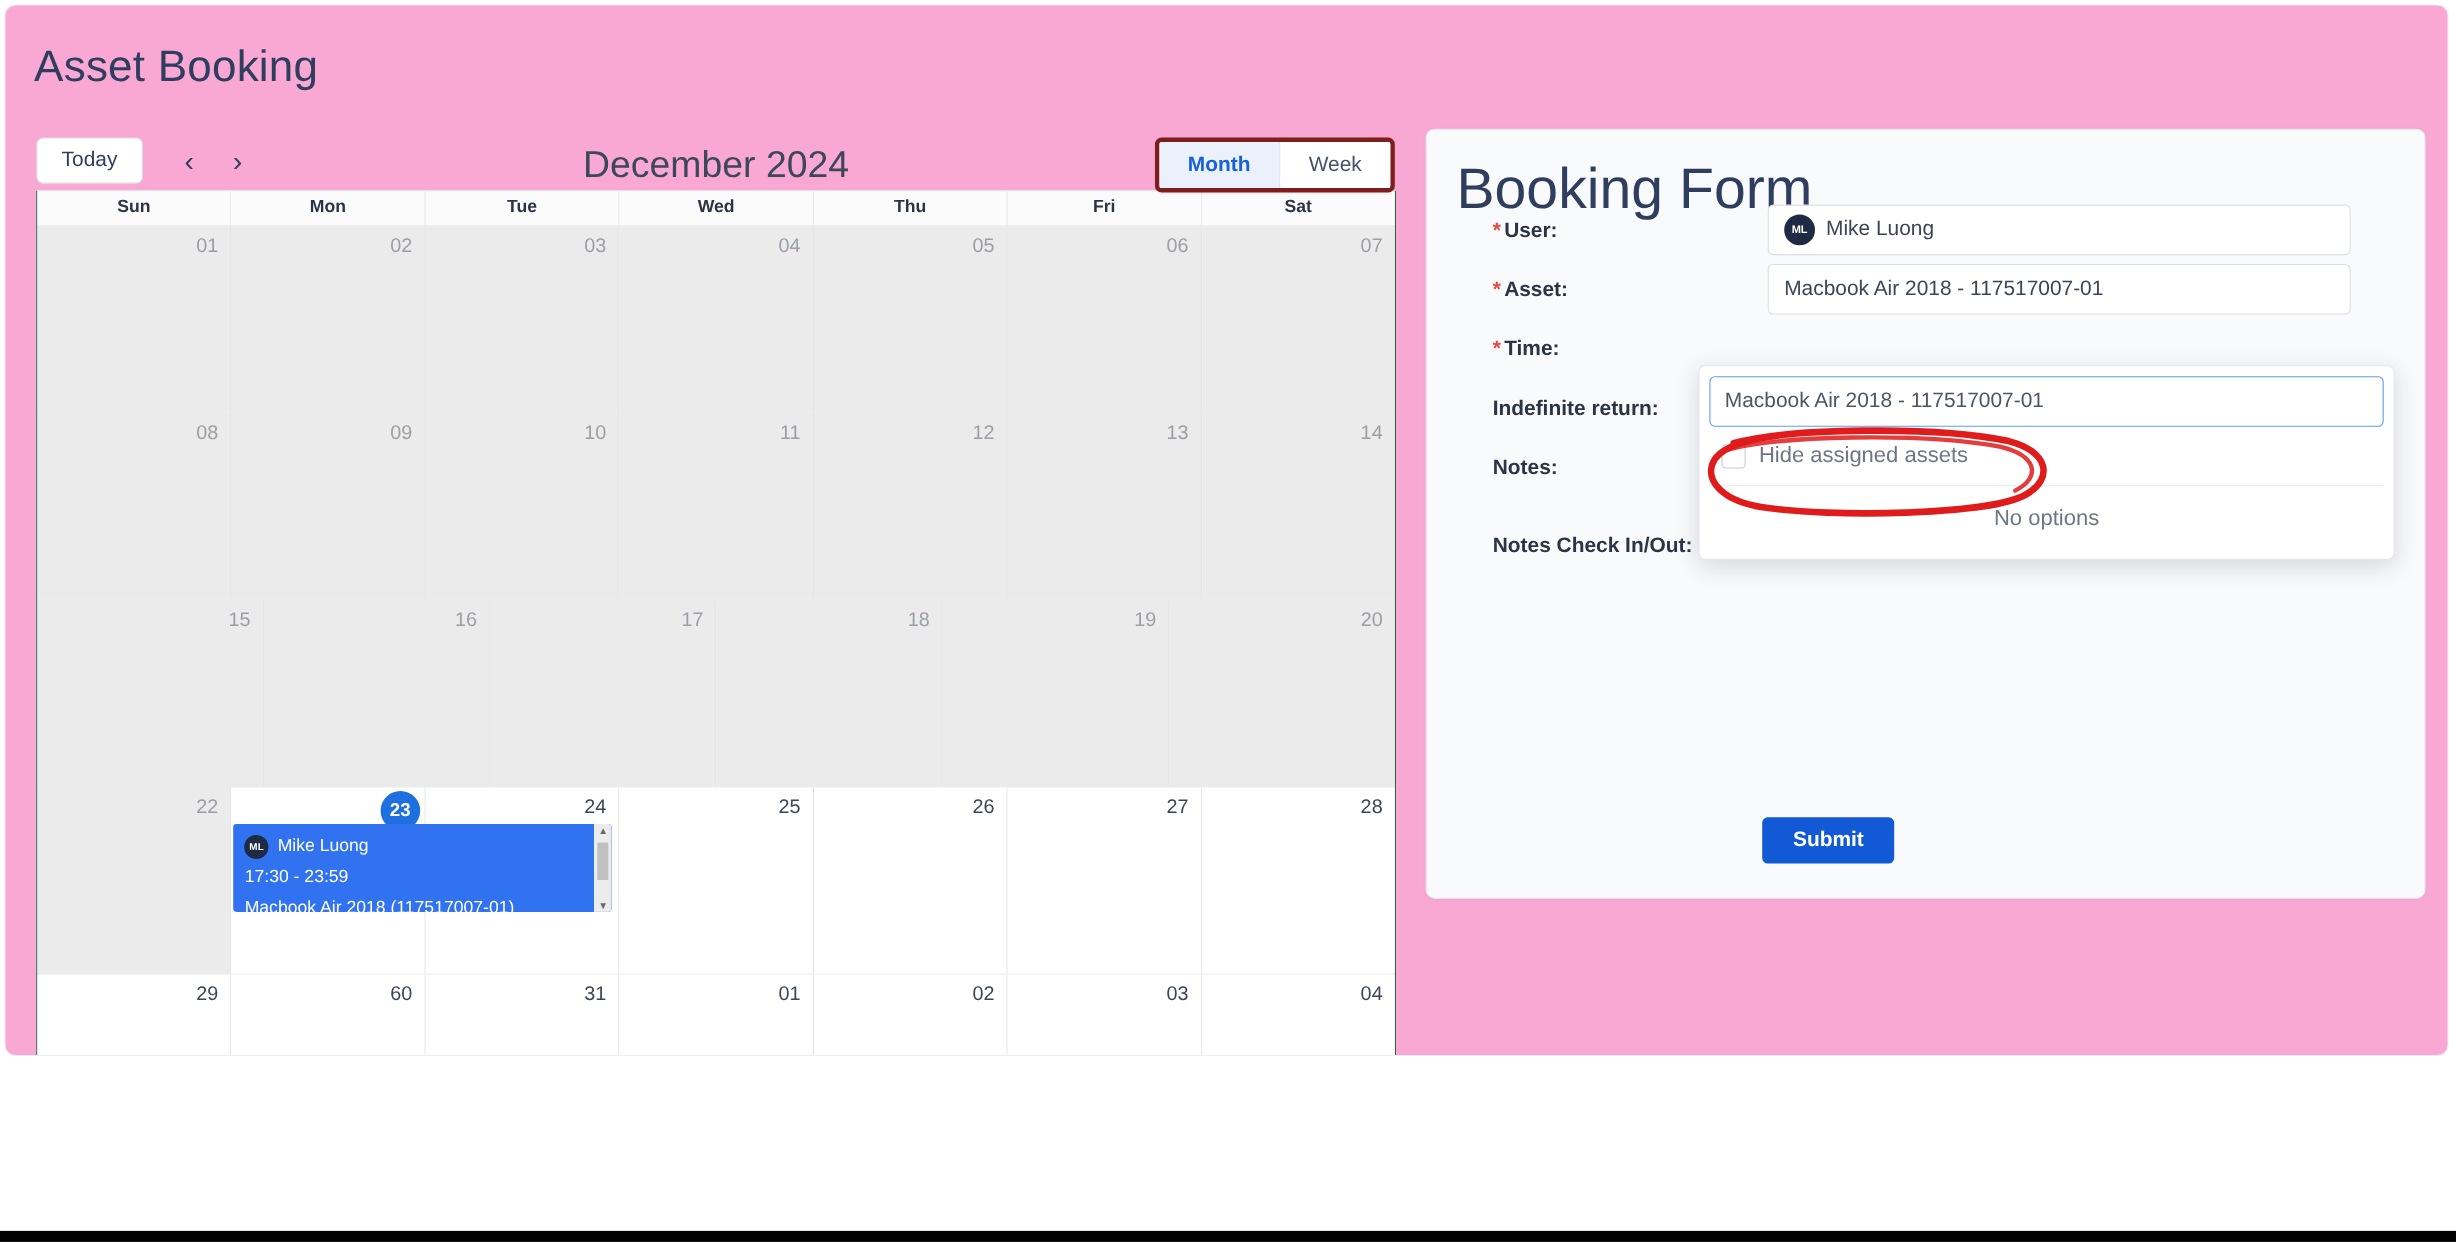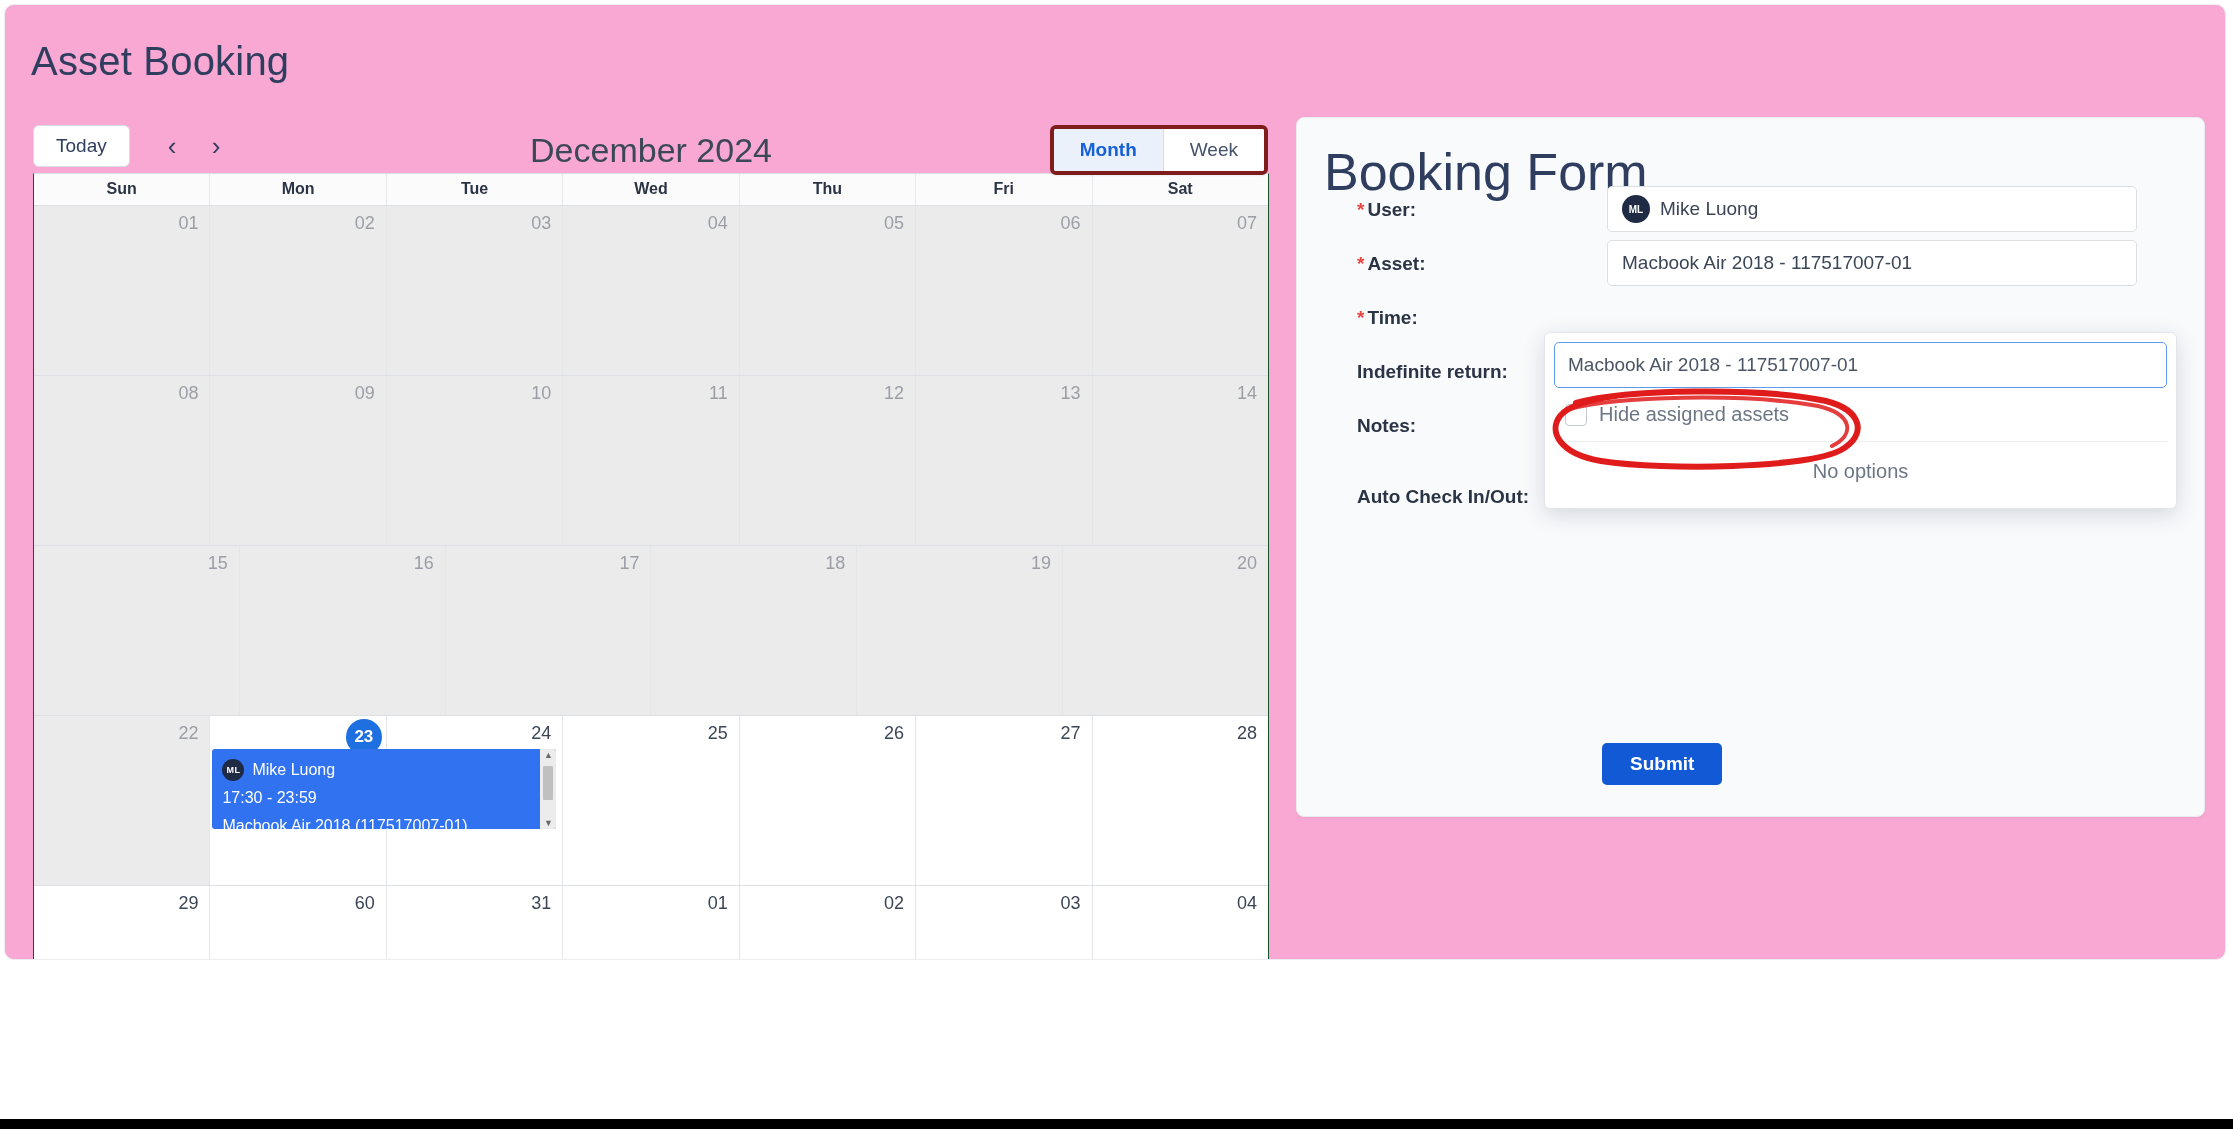--- a/index.html
+++ b/index.html
@@ -593,21 +593,21 @@
         <div class="flabel" style="top:13px;">Notes:</div>
         <div class="fctrl">
           <textarea class="notes-box" placeholder="Enter your notes..." style=""></textarea>
           <svg class="resize-grip" viewBox="0 0 12 12">
             <path d="M11 4 L4 11 M11 8 L8 11" stroke="#9aa0a8" stroke-width="1" fill="none"></path>
           </svg>
         </div>
       </div>
 
       <div class="frow" style="top:360px; height:40px;">
-        <div class="flabel" style="top:8px;">Auto Check In/Out:</div>
+        <div class="flabel" style="top:8px;">Notes Check In/Out:</div>
         <div class="fctrl" style="top:5px;">
           <span class="cbox"></span>
           <svg class="help-icon" viewBox="0 0 24 24">
             <circle cx="12" cy="12" r="10" stroke="#2b3445" stroke-width="1.6" fill="none"></circle>
             <text x="12" y="17" font-size="13" text-anchor="middle" fill="#2b3445" font-family="Liberation Sans, sans-serif">?</text>
           </svg>
         </div>
       </div>
 
       <button class="btn-submit">Submit</button>

